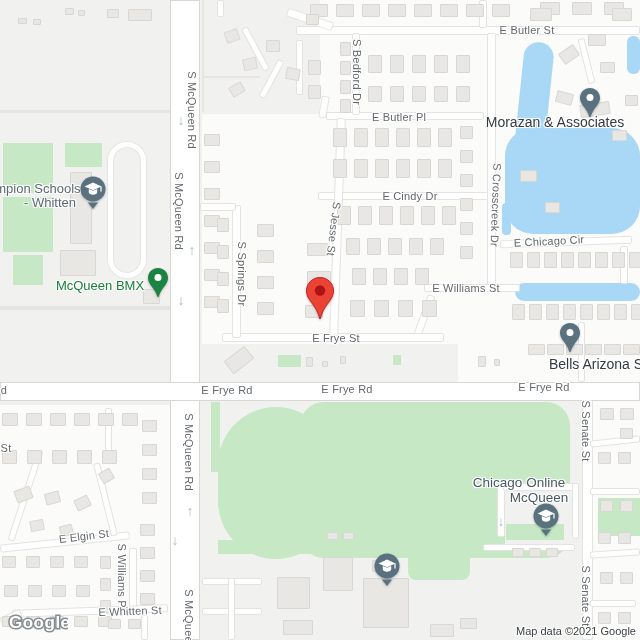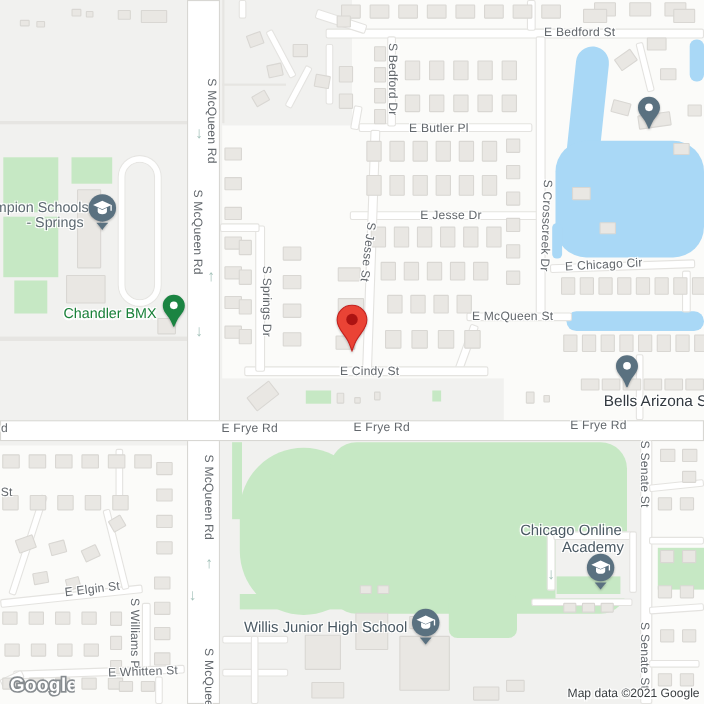--- a/index.html
+++ b/index.html
@@ -316,51 +316,51 @@
     <div class="shp bld" style="left: 343px; top: 532px; width: 11px; height: 8px;"></div>
     <div class="shp bld" style="left: 277px; top: 577px; width: 33px; height: 32px;"></div>
     <div class="shp bld" style="left: 323px; top: 557px; width: 30px; height: 34px;"></div>
     <div class="shp bld" style="left: 363px; top: 578px; width: 46px; height: 50px;"></div>
     <div class="shp bld" style="left: 283px; top: 620px; width: 30px; height: 15px;"></div>
     <div class="shp bld" style="left: 372px; top: 560px; width: 16px; height: 12px;"></div>
     <div class="shp bld" style="left: 430px; top: 624px; width: 24px; height: 13px;"></div>
     <div class="shp bld" style="left: 460px; top: 618px; width: 17px; height: 11px;"></div>
     <div class="shp bld" style="left: 478px; top: 356px; width: 8px; height: 11px;"></div>
     <div class="shp bld" style="left: 494px; top: 359px; width: 6px; height: 7px;"></div>
-    <div class="lbl" style="left: 527px; top: 30px; transform: translate(-50%, -50%) rotate(0deg);">E Bedford St</div>
+    <div class="lbl" style="left: 527px; top: 30px; transform: translate(-50%, -50%) rotate(0deg);">E Butler St</div>
     <div class="lbl" style="left: 357px; top: 72px; transform: translate(-50%, -50%) rotate(90deg);">S Bedford Dr</div>
     <div class="lbl" style="left: 399px; top: 117px; transform: translate(-50%, -50%) rotate(0deg);">E Butler Pl</div>
-    <div class="lbl" style="left: 410px; top: 196px; transform: translate(-50%, -50%) rotate(0deg);">E Jesse Dr</div>
+    <div class="lbl" style="left: 410px; top: 196px; transform: translate(-50%, -50%) rotate(0deg);">E Cindy Dr</div>
     <div class="lbl" style="left: 496px; top: 205px; transform: translate(-50%, -50%) rotate(92deg);">S Crosscreek Dr</div>
     <div class="lbl" style="left: 549px; top: 241px; transform: translate(-50%, -50%) rotate(-3deg);">E Chicago Cir</div>
-    <div class="lbl" style="left: 466px; top: 288px; transform: translate(-50%, -50%) rotate(0deg);">E McQueen St</div>
+    <div class="lbl" style="left: 466px; top: 288px; transform: translate(-50%, -50%) rotate(0deg);">E Williams St</div>
     <div class="lbl" style="left: 334px; top: 229px; transform: translate(-50%, -50%) rotate(97deg);">S Jesse St</div>
     <div class="lbl" style="left: 242px; top: 274px; transform: translate(-50%, -50%) rotate(90deg);">S Springs Dr</div>
-    <div class="lbl" style="left: 336px; top: 338px; transform: translate(-50%, -50%) rotate(0deg);">E Cindy St</div>
+    <div class="lbl" style="left: 336px; top: 338px; transform: translate(-50%, -50%) rotate(0deg);">E Frye St</div>
     <div class="lbl" style="left: 192px; top: 110px; transform: translate(-50%, -50%) rotate(90deg);">S McQueen Rd</div>
     <div class="lbl" style="left: 179px; top: 211px; transform: translate(-50%, -50%) rotate(90deg);">S McQueen Rd</div>
     <div class="lbl" style="left: 189px; top: 452px; transform: translate(-50%, -50%) rotate(90deg);">S McQueen Rd</div>
     <div class="lbl" style="left: 189px; top: 628px; transform: translate(-50%, -50%) rotate(90deg);">S McQueen Rd</div>
     <div class="lbl" style="left: 227px; top: 390px; transform: translate(-50%, -50%) rotate(0deg);">E Frye Rd</div>
     <div class="lbl" style="left: 347px; top: 389px; transform: translate(-50%, -50%) rotate(0deg);">E Frye Rd</div>
     <div class="lbl" style="left: 544px; top: 387px; transform: translate(-50%, -50%) rotate(0deg);">E Frye Rd</div>
     <div class="lbl" style="left: 4px; top: 390px; transform: translate(-50%, -50%) rotate(0deg);">d</div>
     <div class="lbl" style="left: 6px; top: 448px; transform: translate(-50%, -50%) rotate(0deg);">St</div>
     <div class="lbl" style="left: 84px; top: 536px; transform: translate(-50%, -50%) rotate(-7deg);">E Elgin St</div>
     <div class="lbl" style="left: 122px; top: 577px; transform: translate(-50%, -50%) rotate(90deg);">S Williams Pl</div>
     <div class="lbl" style="left: 130px; top: 611px; transform: translate(-50%, -50%) rotate(-2deg);">E Whitten St</div>
     <div class="lbl" style="left: 586px; top: 431px; transform: translate(-50%, -50%) rotate(90deg);">S Senate St</div>
     <div class="lbl" style="left: 586px; top: 596px; transform: translate(-50%, -50%) rotate(90deg);">S Senate St</div>
+    <div class="poi dark" style="left: 555px; top: 122px; transform: translate(-50%, -50%);">Morazan &amp; Associates</div>
     <div class="poi gray" style="left: 26px; top: 188px; transform: translate(-50%, -50%);">Champion Schools</div>
-    <div class="poi gray" style="left: 50px; top: 202px; transform: translate(-50%, -50%);">- Springs</div>
-    <div class="poi green" style="left: 100px; top: 285px; transform: translate(-50%, -50%);">Chandler BMX</div>
+    <div class="poi gray" style="left: 50px; top: 202px; transform: translate(-50%, -50%);">- Whitten</div>
+    <div class="poi green" style="left: 100px; top: 285px; transform: translate(-50%, -50%);">McQueen BMX</div>
     <div class="poi dark" style="left: 596px; top: 364px; transform: translate(-50%, -50%);">Bells Arizona S</div>
-    <div class="poi school" style="left: 296px; top: 570px; transform: translate(-50%, -50%);">Willis Junior High School</div>
     <div class="poi school" style="left: 519px; top: 482px; transform: translate(-50%, -50%);">Chicago Online</div>
-    <div class="poi school" style="left: 539px; top: 497px; transform: translate(-50%, -50%);">Academy</div>
+    <div class="poi school" style="left: 539px; top: 497px; transform: translate(-50%, -50%);">McQueen</div>
     <div class="arrow" style="left: 181px; top: 120px;">↓</div>
     <div class="arrow" style="left: 192px; top: 250px;">↑</div>
     <div class="arrow" style="left: 181px; top: 300px;">↓</div>
     <div class="arrow" style="left: 190px; top: 511px;">↑</div>
     <div class="arrow" style="left: 175px; top: 540px;">↓</div>
     <div class="arrow" style="left: 501px; top: 521px;">↓</div>
     <div class="pin" style="left: 579px; top: 87px;"><svg width="22" height="30" viewBox="0 0 22 30">
         <path d="M11 1C5.5 1 1 5.4 1 10.8c0 5.5 4.1 8.4 7 13.5 1.3 2.3 1.8 4 3 6.7 1.2-2.7 1.7-4.4 3-6.7 2.9-5.1 7-8 7-13.5C21 5.4 16.5 1 11 1z" fill="#5A7180"></path>
         <circle cx="11" cy="10.6" r="3.5" fill="#fff"></circle>
       </svg></div>

